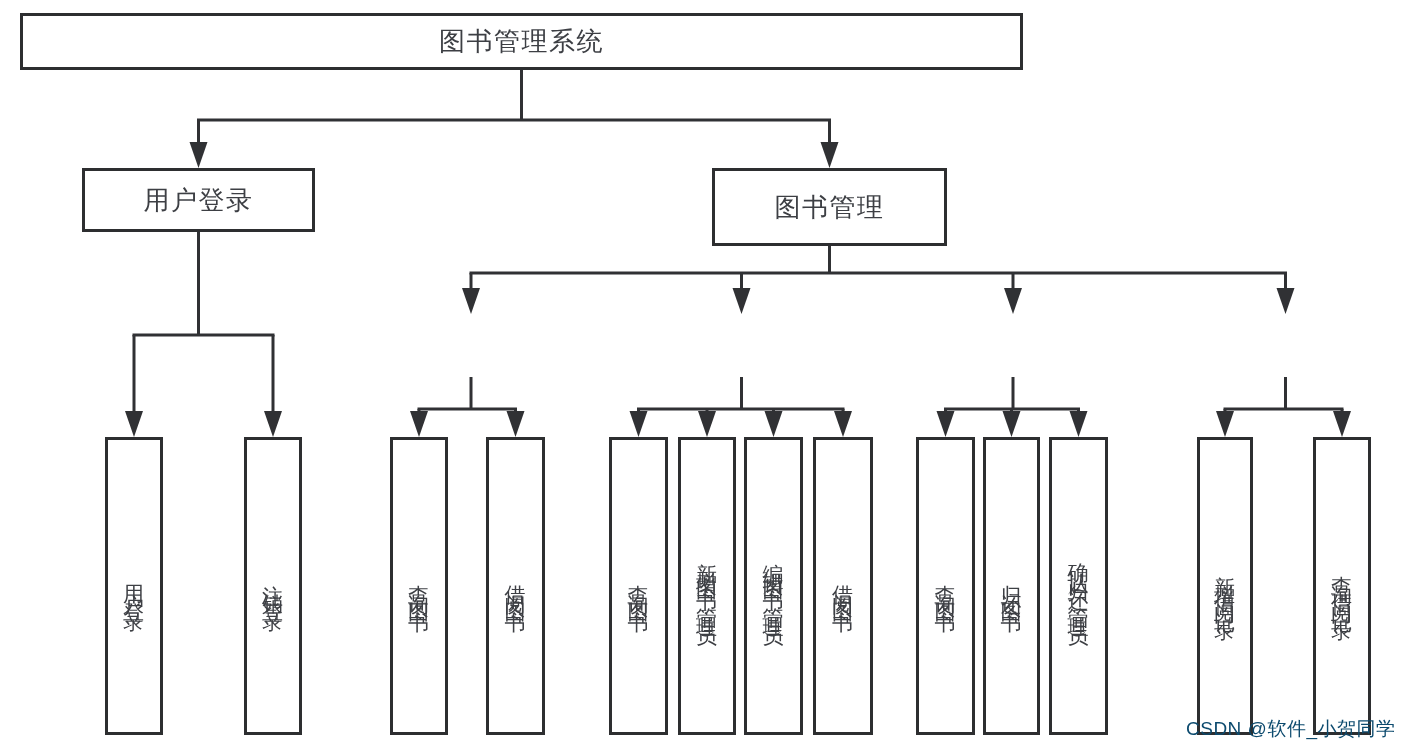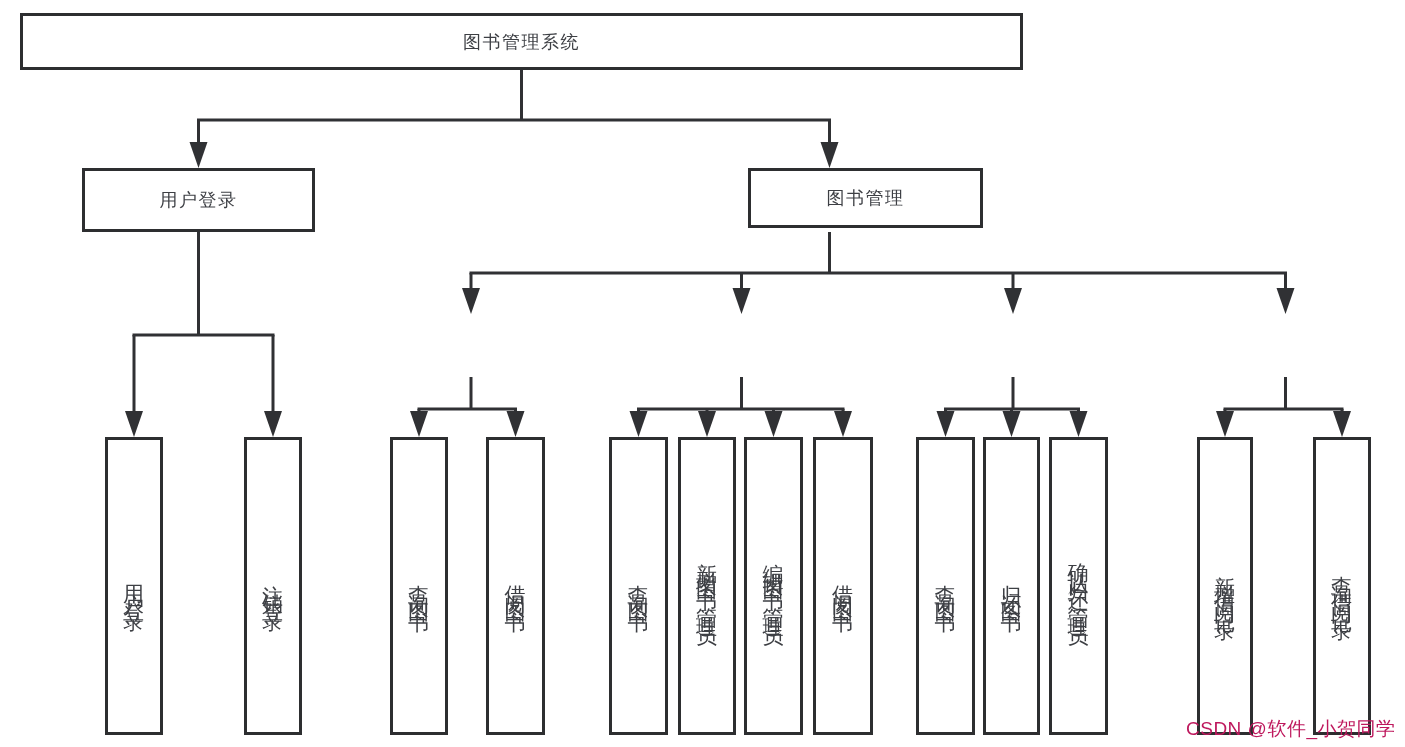--- a/index.html
+++ b/index.html
@@ -7,27 +7,27 @@
     position:relative;width:1405px;height:747px;background:#ffffff;overflow:hidden;
     font-family:"Liberation Sans", sans-serif;
   }
   .wires{position:absolute;left:0;top:0;width:1405px;height:747px;}
   .wires line{stroke:#303134;stroke-width:3;}
   .wires polygon{fill:#303134;}
   .node{
     position:absolute;box-sizing:border-box;border:3px solid #2d2e30;background:#ffffff;
     display:flex;align-items:center;justify-content:center;color:#3d3f44;
   }
-  .node.h .label{font-size:18px;letter-spacing:1.5px;white-space:nowrap;}
+  .node.h .label{font-size:26px;letter-spacing:1.5px;white-space:nowrap;}
   .node.v .label{
     writing-mode:vertical-rl;text-orientation:mixed;
     font-size:21px;line-height:1;letter-spacing:9px;white-space:nowrap;
   }
   .watermark{
-    position:absolute;left:1186px;top:716px;font-size:19px;color:#be185d;
+    position:absolute;left:1186px;top:716px;font-size:19px;color:#0c4a6e;
     letter-spacing:0.5px;white-space:nowrap;z-index:5;
   }
 </style>
 </head>
 <body>
 
 <div class="canvas">
 
   <svg class="wires" viewBox="0 0 1405 747">
     <g>
@@ -98,21 +98,21 @@
     </g>
   </svg>
 
   <div class="node h" style="left:20px;top:13px;width:1003px;height:57px">
     <span class="label">图书管理系统</span>
   </div>
 
   <div class="node h" style="left:82px;top:168px;width:233px;height:64px">
     <span class="label">用户登录</span>
   </div>
-  <div class="node h" style="left:748px;top:168px;width:235px;height:60px">
+  <div class="node h" style="left:712px;top:168px;width:235px;height:78px">
     <span class="label">图书管理</span>
   </div>
 
 
   <div class="node v" style="left:105px;top:437px;width:58px;height:298px">
     <span class="label">用户登录</span>
   </div>
   <div class="node v" style="left:244px;top:437px;width:58px;height:298px">
     <span class="label">注销登录</span>
   </div>

